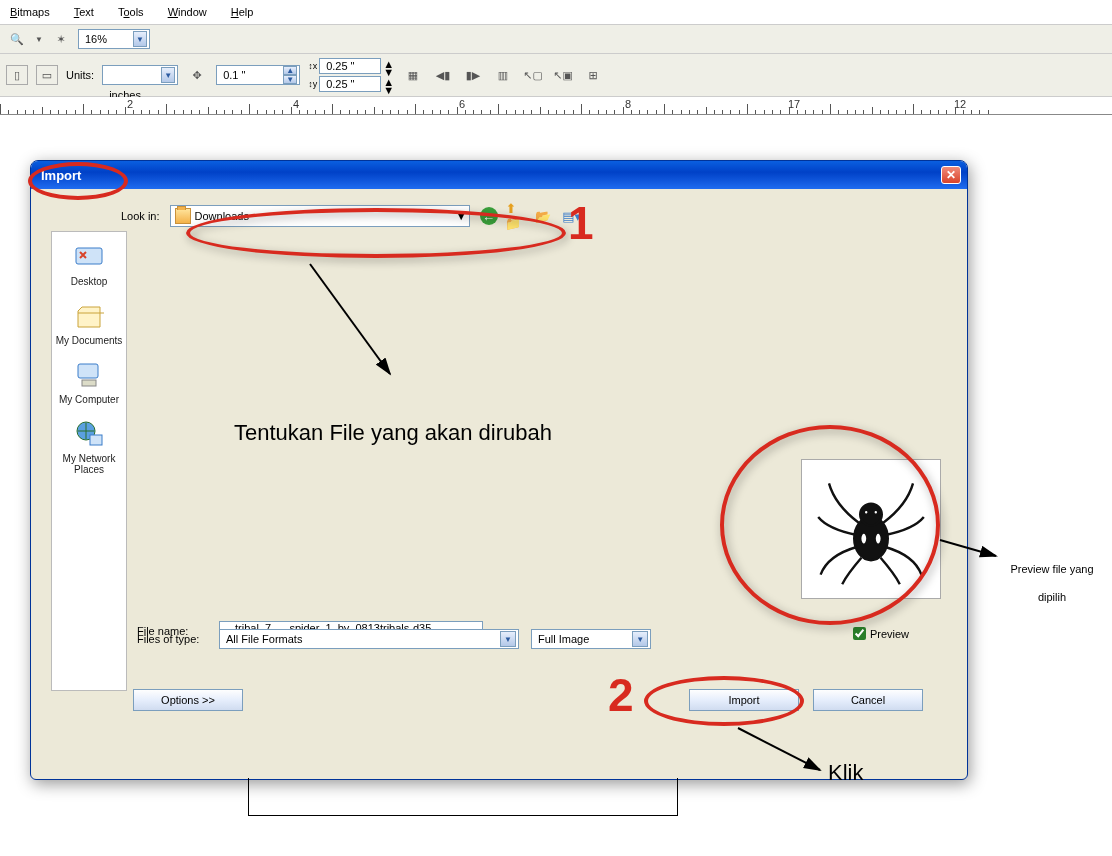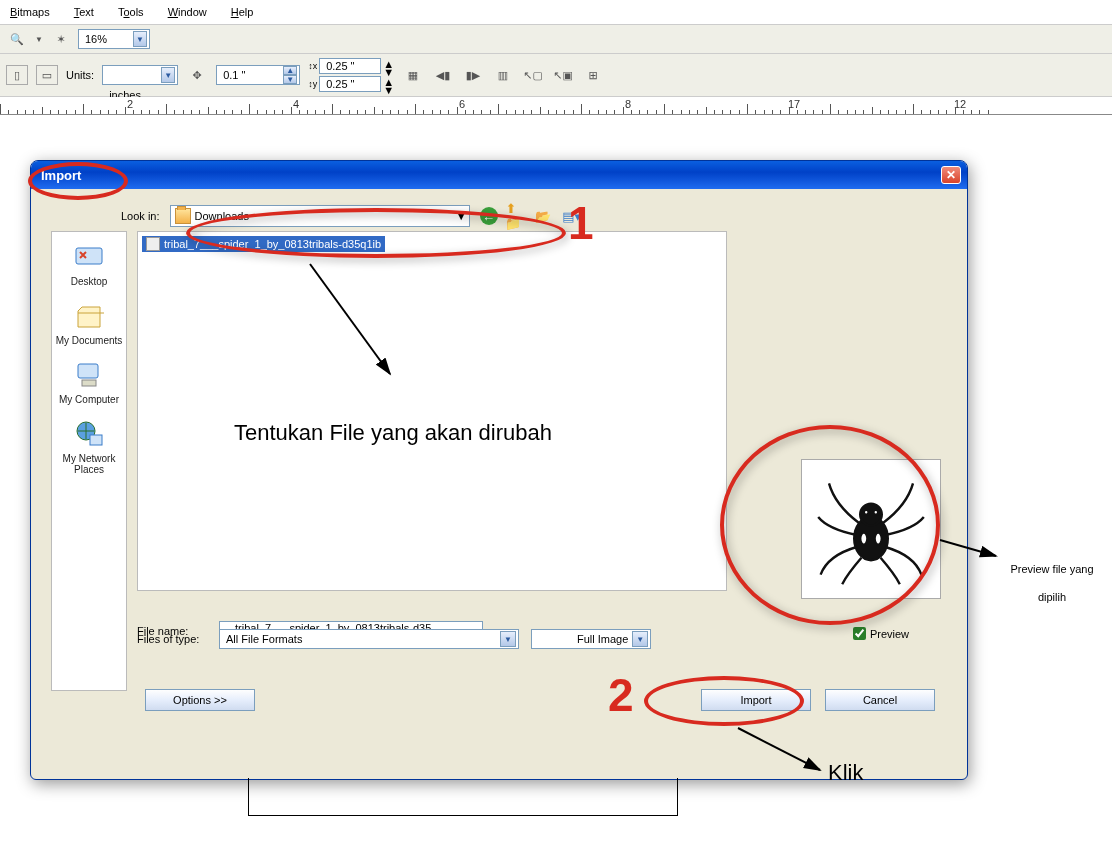--- a/index.html
+++ b/index.html
@@ -37,21 +37,21 @@
 .preview-box{position:absolute;right:26px;top:270px;width:140px;height:140px;background:#fff;border:1px solid #aaa;display:flex;align-items:center;justify-content:center;}
 .preview-ck{position:absolute;right:58px;top:438px;display:flex;align-items:center;gap:4px;}
 .preview-ck input{accent-color:#2a7f2a;}
 .form-row{position:absolute;left:106px;display:flex;align-items:center;gap:12px;}
 .form-row.fn{top:432px;}
 .form-row.ft{top:440px;}
 .form-row label{width:70px;}
 .f-combo{display:flex;align-items:center;background:#fff;border:1px solid #7b9ebd;height:20px;padding:0 2px 0 6px;}
 .f-combo .txt{white-space:nowrap;overflow:hidden;text-overflow:ellipsis;}
 .f-combo .arrow{width:16px;height:16px;background:linear-gradient(#e6eefc,#b3c8e8);border:1px solid #7b9ebd;display:flex;align-items:center;justify-content:center;font-size:8px;color:#2b5aa0;margin-left:4px;}
-.btn-row{position:absolute;left:114px;top:500px;width:790px;display:flex;align-items:center;}
+.btn-row{position:absolute;left:102px;top:500px;width:790px;display:flex;align-items:center;}
 .winbtn{height:22px;padding:0 20px;border:1px solid #7b9ebd;background:linear-gradient(#fefefe,#e6eefc 50%,#d0dcf0);display:flex;align-items:center;justify-content:center;min-width:110px;}
 .anno-circle{position:absolute;border:4px solid #d82a1f;border-radius:50%;pointer-events:none;}
 .anno-ellipse{position:absolute;border:4px solid #d82a1f;border-radius:50%;pointer-events:none;}
 .anno-num{position:absolute;color:#d82a1f;font-size:46px;font-weight:bold;font-family:Arial;}
 .anno-text{position:absolute;color:#000;font-size:22px;font-family:Arial;}
 svg.arrow-svg{position:absolute;pointer-events:none;}
 .spider-svg{width:120px;height:120px;}
 </style>
 </head>
 <body>
@@ -305,26 +305,20 @@
             <svg width="34" height="30">
                 <circle cx="14" cy="12" r="9" fill="#5aa0e0" stroke="#2a6e2a"></circle>
                 <path d="M6 12h16M14 4v16" stroke="#2a6e2a"></path>
                 <rect x="18" y="16" width="12" height="10" fill="#cfe3f8" stroke="#3a7cc9"></rect>
               </svg>
           </div>
           <div class="plabel">My Network Places</div>
         </div>
       </div>
 
-      <div class="file-list">
-        <div class="file-item">
-          <span class="ficn"></span>
-          <span>tribal_7___spider_1_by_0813tribals-d35q1ib</span>
-        </div>
-      </div>
 
       <div class="preview-box">
         <svg class="spider-svg" viewBox="0 0 100 100">
           <g fill="#111" stroke="#111" stroke-width="2">
             <ellipse cx="50" cy="58" rx="14" ry="18"></ellipse>
             <ellipse cx="50" cy="38" rx="9" ry="9"></ellipse>
             <circle cx="46" cy="36" r="2" fill="#fff"></circle>
               <circle cx="54" cy="36" r="2" fill="#fff"></circle>
             <path d="M40 45 Q20 30 15 12" fill="none"></path>
             <path d="M60 45 Q80 30 85 12" fill="none"></path>
@@ -351,21 +345,21 @@
           <span class="arrow">▼</span>
         </div>
       </div>
       <div class="form-row ft">
         <label>Files of type:</label>
         <div class="f-combo" style="width:300px;">
           <span class="txt" style="width:272px;">All File Formats</span>
           <span class="arrow">▼</span>
         </div>
         <div class="f-combo" style="width:120px;">
-          <span class="txt" style="width:92px;text-align:right;">Full Image</span>
+          <span class="txt" style="width:92px;">Full Image</span>
           <span class="arrow">▼</span>
         </div>
       </div>
 
       <div class="btn-row">
         <div class="winbtn">Options &gt;&gt;</div>
         <div style="flex:1"></div>
         <div class="winbtn" style="margin-right:14px;">Import</div>
         <div class="winbtn">Cancel</div>
       </div>

